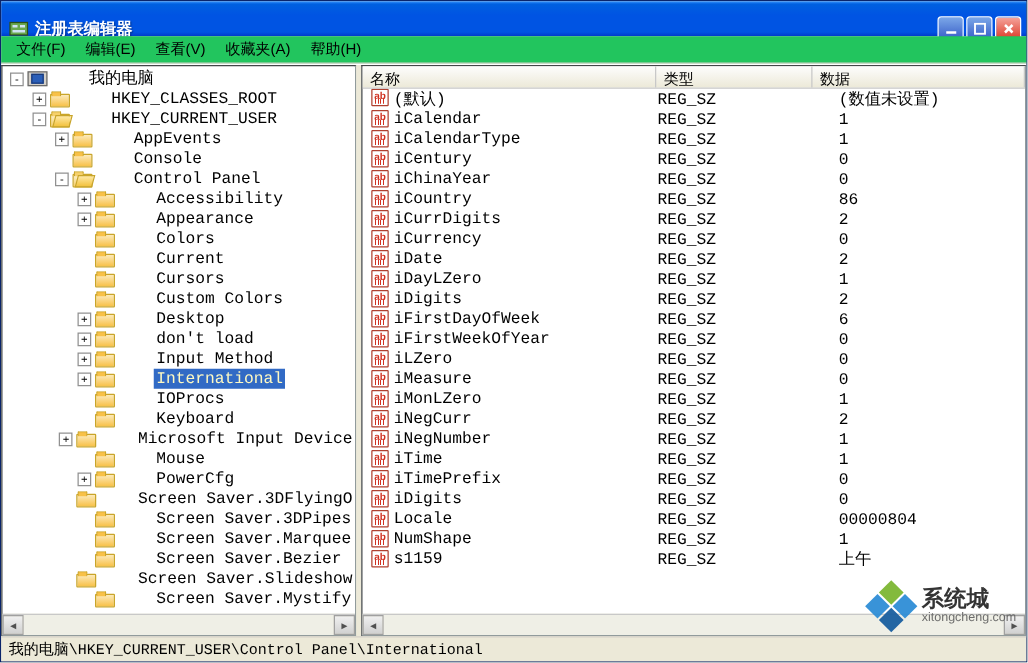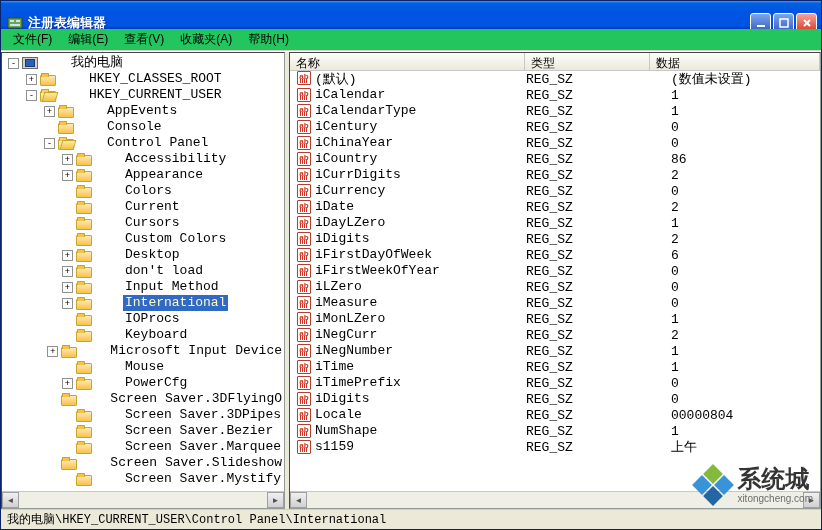--- a/index.html
+++ b/index.html
@@ -51,21 +51,21 @@
   .cell.type { width: 125px; }
   .cell.data { flex: 1; margin-left: 20px; }
   .statusbar { height: 20px; background: #ece9d8; border-top: 1px solid #d4d0c8; padding: 2px 6px; font-size: 12px; display: flex; align-items: center; font-family: "Courier New", monospace; }
   .hscroll { height: 17px; background: #ece9d8; border-top: 1px solid #c8c8c8; display:flex; }
   .hscroll .sbtn { width:17px; background:linear-gradient(#f0f0f0,#d0d0d0); border:1px solid #a0a0a0; display:flex;align-items:center;justify-content:center;font-size:8px;color:#505050;}
   .hscroll .track { flex:1; background:#efefe6;}
   .watermark { position: absolute; right: 8px; bottom: 24px; display: flex; align-items: center; gap: 4px; opacity: 0.95; font-family: "Microsoft YaHei", sans-serif; pointer-events:none;}
   .wm-logo { width: 40px; height: 40px; position: relative; }
   .wm-sq { position:absolute; width:14px; height:14px; transform:rotate(45deg);}
   .wm-txt { display:flex; flex-direction:column; line-height:1.1;}
-  .wm-cn { font-size:24px; font-weight:bold; color:#2a2a2a;}
+  .wm-cn { font-size:18px; font-weight:bold; color:#2a2a2a;}
   .wm-en { font-size:10px; color:#666;}
   .tree-wrap { display:flex; flex:1; min-height:0;}
   .list-wrap { display:flex; flex:1; min-height:0;}
 </style>
 </head>
 <body>
 
 <div class="window">
 
   <div class="titlebar">
@@ -244,27 +244,27 @@
             <div class="tree-row">
               <span class="tree-indent" style="width: 60px;"></span>
               <span class="exp-blank"></span>
               <span class="node-icon folder-closed"></span>
               <span class="node-label">Screen Saver.3DPipes</span>
             </div>
             <div class="tree-row">
               <span class="tree-indent" style="width: 60px;"></span>
               <span class="exp-blank"></span>
               <span class="node-icon folder-closed"></span>
+              <span class="node-label">Screen Saver.Marquee</span>
+            </div>
+            <div class="tree-row">
+              <span class="tree-indent" style="width: 60px;"></span>
+              <span class="exp-blank"></span>
+              <span class="node-icon folder-closed"></span>
               <span class="node-label">Screen Saver.Bezier</span>
-            </div>
-            <div class="tree-row">
-              <span class="tree-indent" style="width: 60px;"></span>
-              <span class="exp-blank"></span>
-              <span class="node-icon folder-closed"></span>
-              <span class="node-label">Screen Saver.Marquee</span>
             </div>
             <div class="tree-row">
               <span class="tree-indent" style="width: 60px;"></span>
               <span class="exp-blank"></span>
               <span class="node-icon folder-closed"></span>
               <span class="node-label">Screen Saver.Slideshow</span>
             </div>
             <div class="tree-row">
               <span class="tree-indent" style="width: 60px;"></span>
               <span class="exp-blank"></span>

